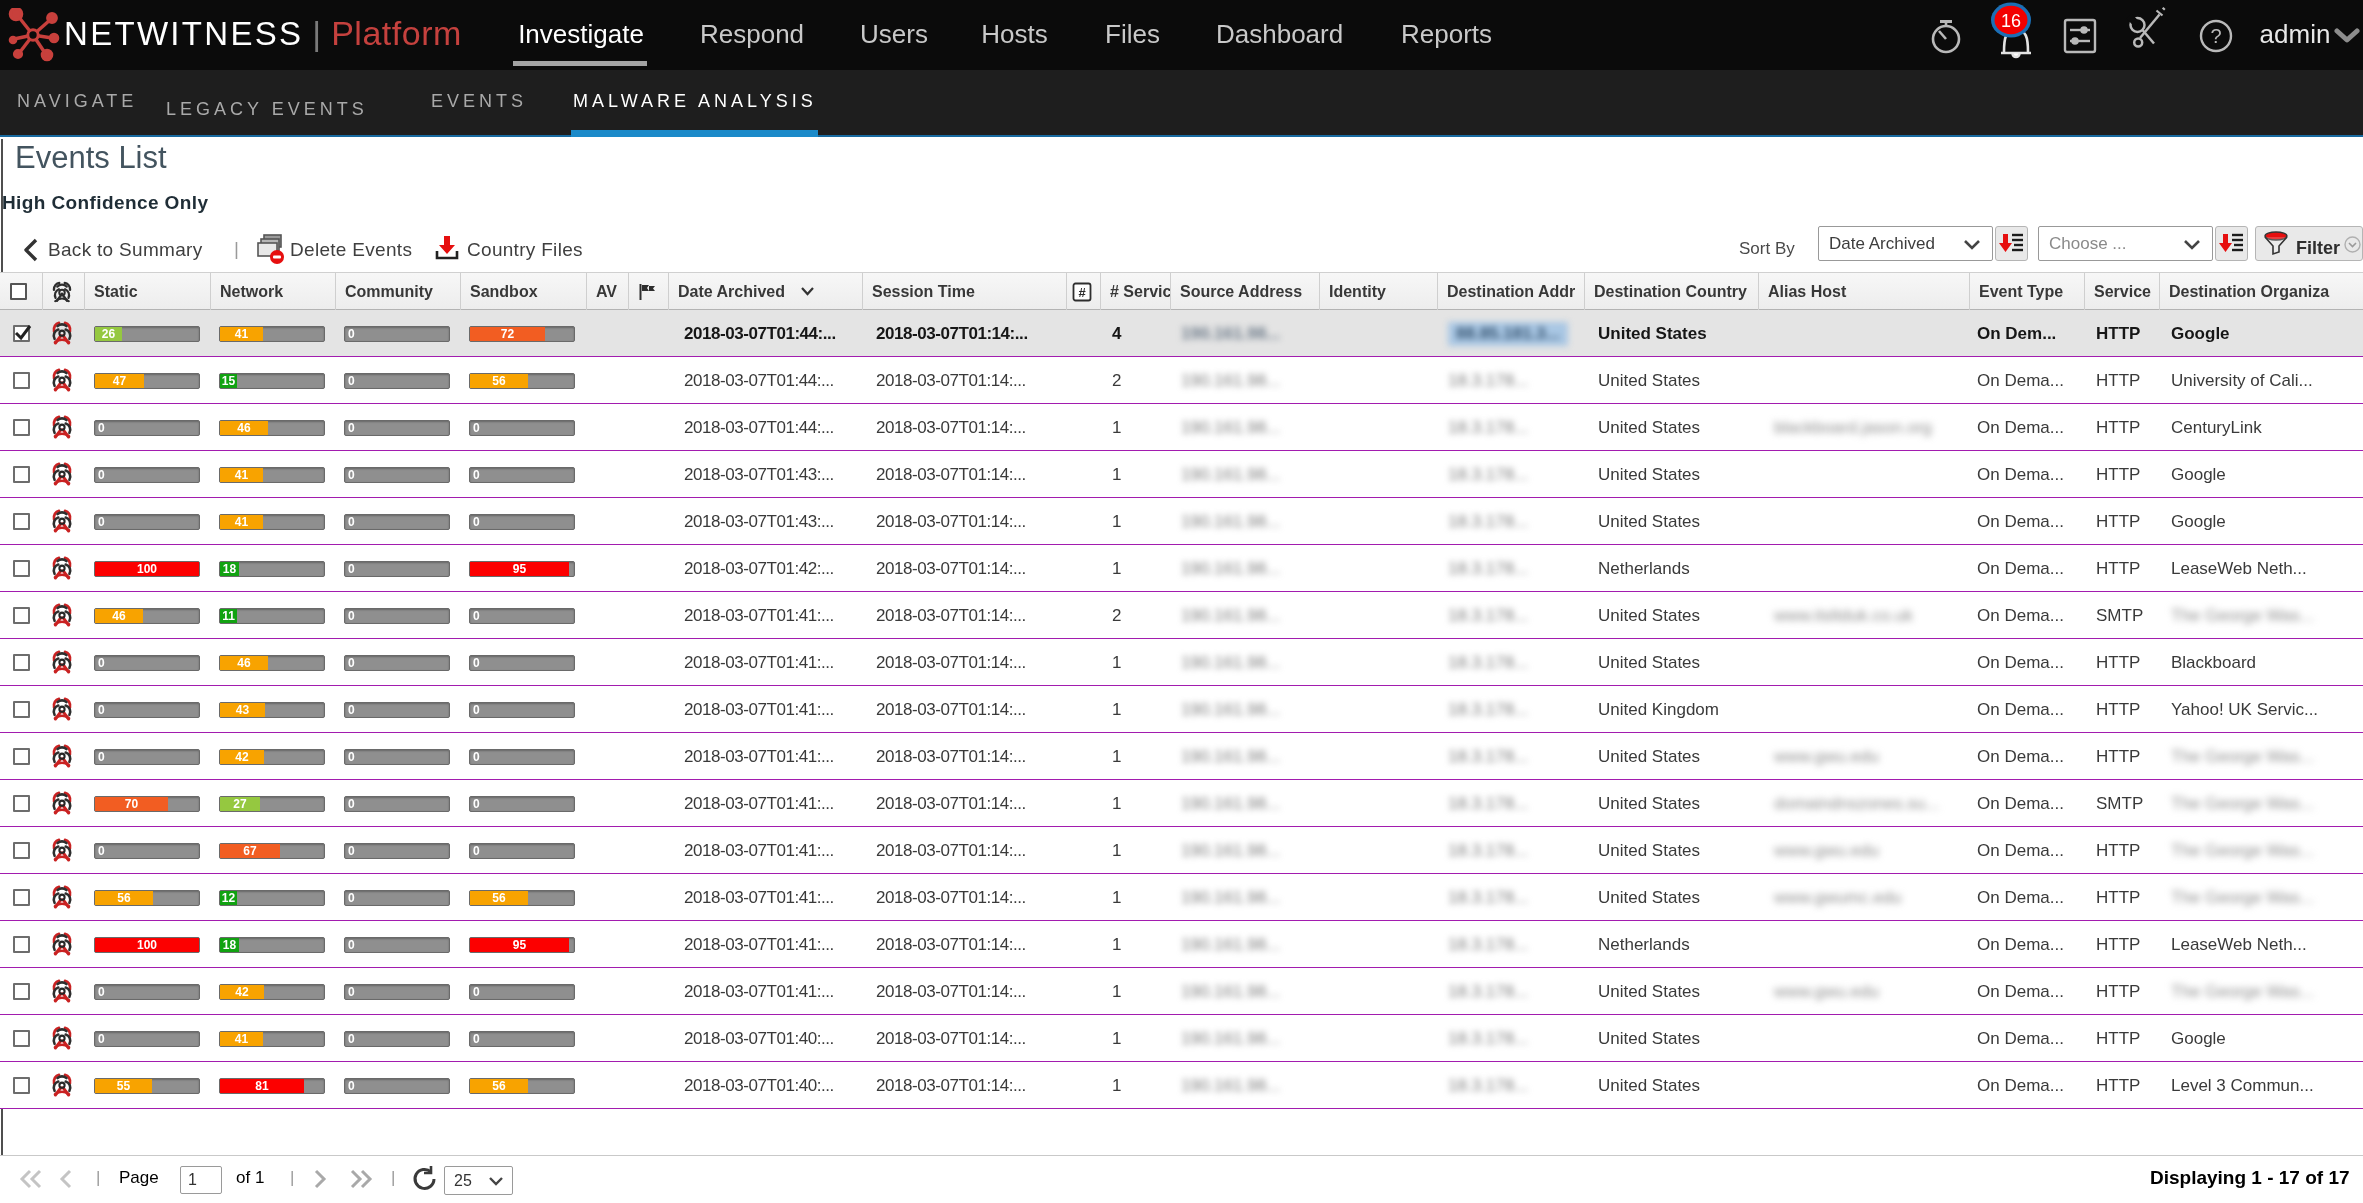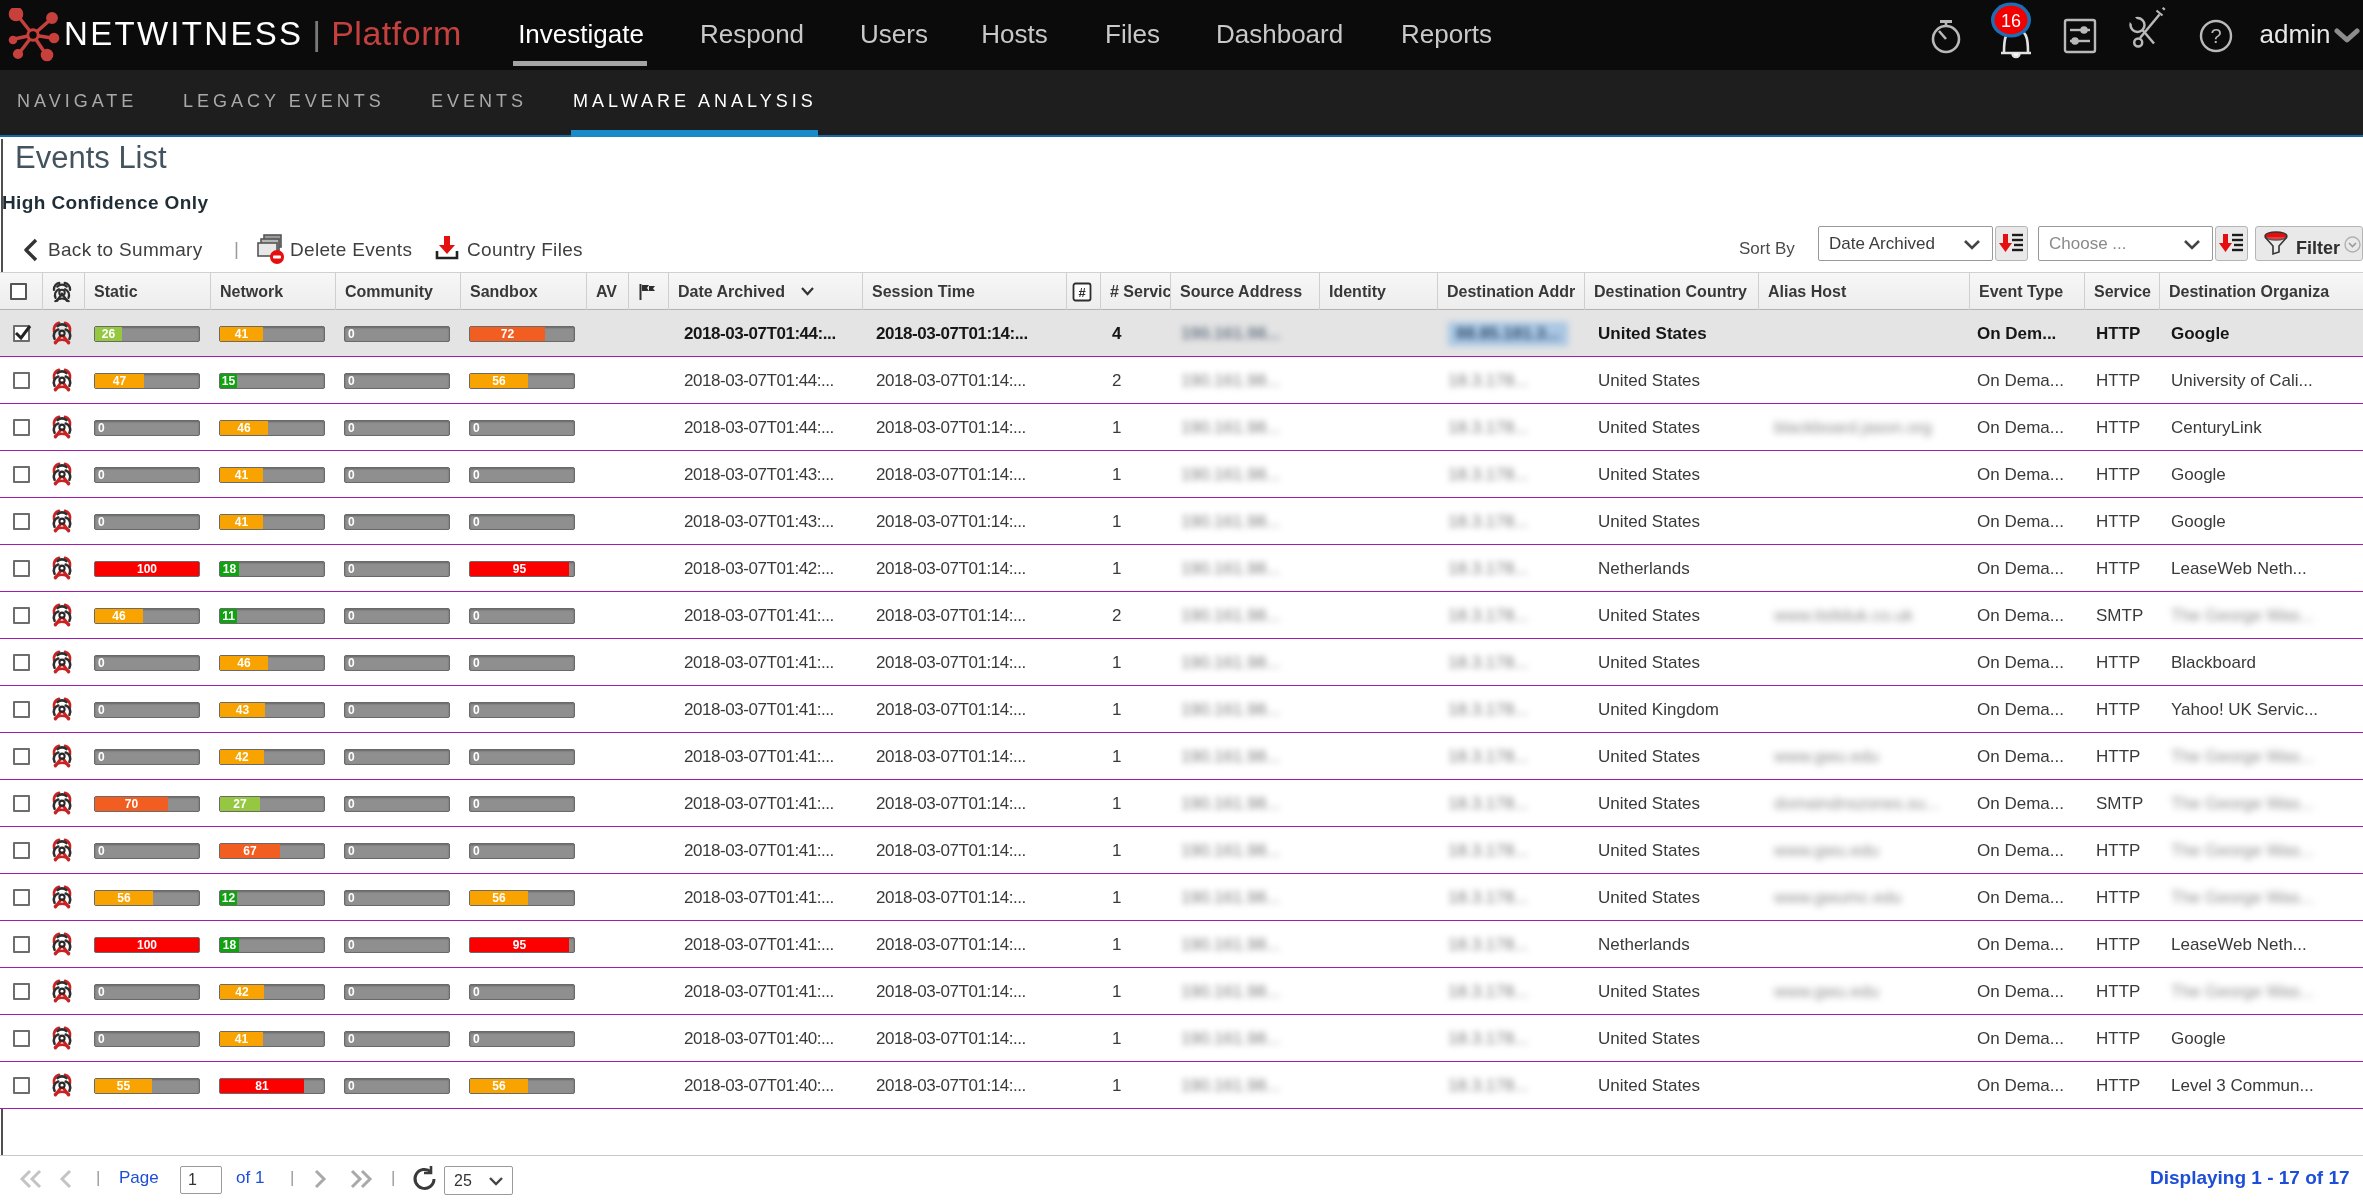--- a/index.html
+++ b/index.html
@@ -29,21 +29,21 @@
 .cell{position:absolute;top:0;height:47px;line-height:47px;font-size:17px;color:#3a3a3a;white-space:nowrap;}
 .b{font-weight:700;color:#161616;}
 .cb{position:absolute;left:13px;top:15px;width:17px;height:17px;border:2px solid #6d6d6d;border-radius:1px;background:#fff;}
 .track{position:absolute;top:16px;width:106px;height:16px;background:#8f8f8f;border:1px solid #6a6a6a;border-radius:2px;box-shadow:inset 0 1px 2px rgba(0,0,0,.28);}
 .fill{position:absolute;left:0;top:0;height:14px;display:flex;align-items:center;justify-content:center;}
 .fill span{font-size:12px;font-weight:700;color:#fff;}
 .zero{position:absolute;left:3px;top:0;height:14px;line-height:14px;font-size:12px;font-weight:700;color:#fff;}
 .blur1{color:#7d7d7d;filter:blur(3px);}
 .blur2{color:#8d8d8d;filter:blur(3.5px);}
 .pager{position:absolute;left:0;top:1155px;width:2363px;height:48px;background:#fff;border-top:1px solid #c9c9c9;}
-.pgtxt{position:absolute;height:48px;line-height:46px;font-size:17px;color:#1d4ed8;}
+.pgtxt{position:absolute;height:48px;line-height:46px;font-size:17px;color:#000000;}
 .sep{color:#9a9a9a;}
 </style></head><body>
 <div id="app">
 
 <div class="topnav"></div>
 <div class="subnav"></div>
 <svg class="abs" style="left:8px;top:8px" width="52" height="54" viewBox="0 0 52 54">
 <g stroke="#c8403c" stroke-width="3.4" fill="#c8403c">
 <line x1="25" y1="27" x2="10" y2="8"></line>
         <circle cx="8" cy="6" r="5.6"></circle>
@@ -108,21 +108,21 @@
     </svg>
 <svg class="ticon" style="left:2198px" width="36" height="70" viewBox="0 0 36 70">
 <circle cx="18" cy="36" r="15" fill="none" stroke="#b9b9b9" stroke-width="2.4"></circle>
 <text x="18" y="43" font-size="20" fill="#b9b9b9" text-anchor="middle" font-family="Liberation Sans">?</text>
     </svg>
 <div class="navitem" style="left:2255px;width:80px;color:#e8e8e8;">admin</div>
 <svg class="ticon" style="left:2334px" width="26" height="70" viewBox="0 0 26 70">
 <path d="M3 31 l10 9 l10 -9" fill="none" stroke="#8d8d8d" stroke-width="5" stroke-linecap="round" stroke-linejoin="round"></path>
     </svg>
 <div class="subitem" style="left:17px;">NAVIGATE</div>
-<div class="subitem" style="left:183px;">LEGACY EVENTS</div>
+<div class="subitem" style="left:166px;margin-top:8px;">LEGACY EVENTS</div>
 <div class="subitem" style="left:431px;">EVENTS</div>
 <div class="subitem active" style="left:573px;">MALWARE ANALYSIS</div>
 <div class="sub-underline"></div>
 <div class="leftedge"></div>
 <h1>Events List</h1>
 <div class="hco">High Confidence Only</div>
 <svg class="abs" style="left:21px;top:237px" width="20" height="26" viewBox="0 0 20 26">
 <path d="M15 3 L5 13 L15 23" fill="none" stroke="#333" stroke-width="3.4" stroke-linejoin="round"></path>
     </svg>
 <div class="abs tbtext" style="left:48px;top:239px;">Back to Summary</div>

